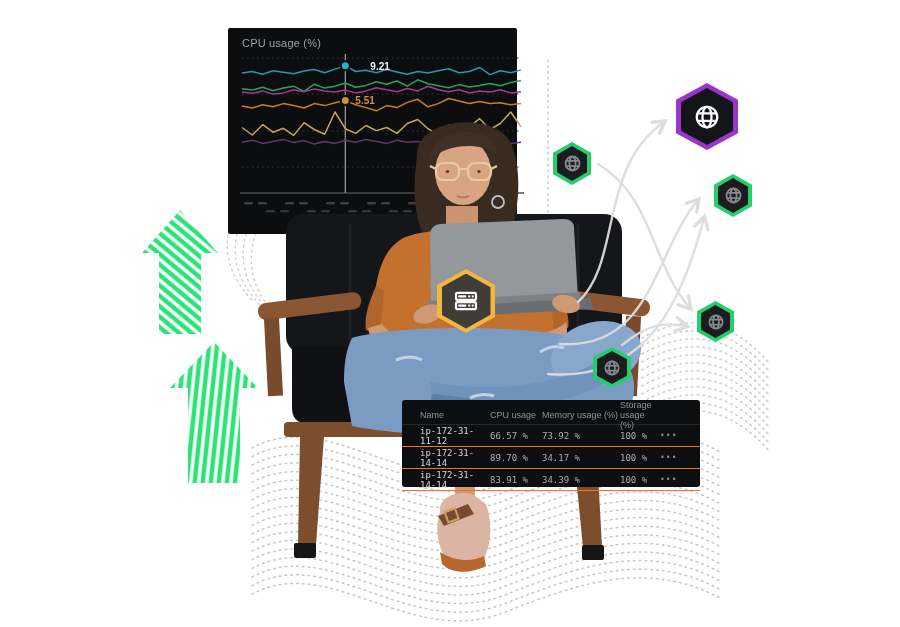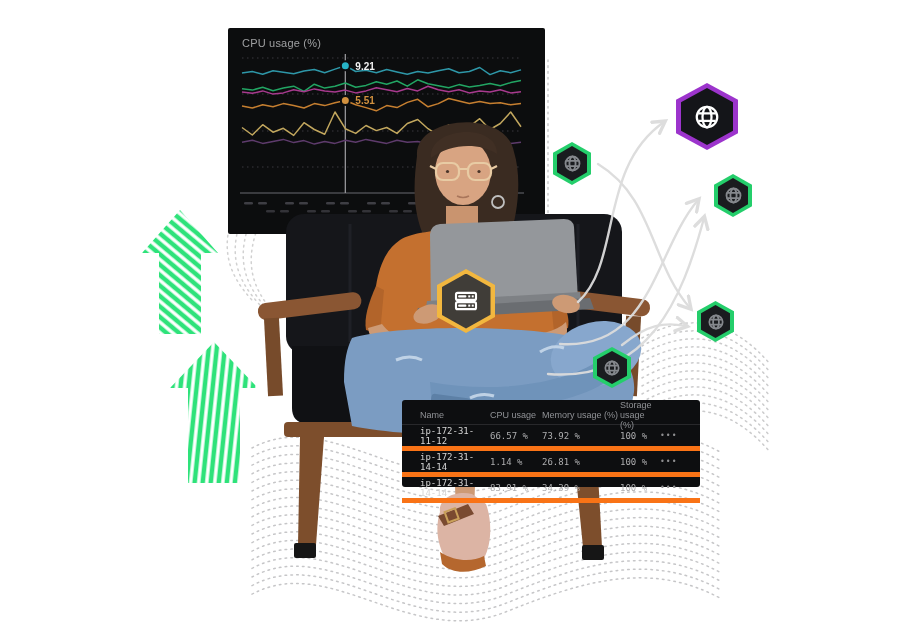--- a/index.html
+++ b/index.html
@@ -1,39 +1,39 @@
 <!DOCTYPE html>
 <html><head>
 <meta charset="utf-8">
 <style>
   html,body{margin:0;padding:0;background:#fff;}
   .stage{position:relative;width:900px;height:627px;background:#fff;overflow:hidden;
          font-family:"Liberation Sans",sans-serif;}
   .layer{position:absolute;inset:0;width:900px;height:627px;}
 
   
-  .cpu-panel{position:absolute;left:228px;top:28px;width:317px;height:206px;
+  .cpu-panel{position:absolute;left:228px;top:28px;width:289px;height:206px;
              background:#0C0D0E;border-radius:2px;z-index:3;}
   .cpu-title{position:absolute;left:14px;top:9px;font-size:11px;letter-spacing:.2px;color:#9FA0A2;}
   .cpu-chart{position:absolute;left:0;top:0;}
   .xh-label{position:absolute;transform:translateY(-50%);font-size:10px;font-weight:bold;}
-  .xh-label.teal{color:#F2F2F2;}
+  .xh-label.teal{color:#F2F2F2;margin-left:15px;}
   .xh-label.amber{color:#D2913F;}
 
   
   .hex{position:absolute;display:flex;align-items:center;justify-content:center;
        clip-path:polygon(50% 0,100% 25%,100% 75%,50% 100%,0 75%,0 25%);z-index:7;}
   .hex-inner{display:flex;align-items:center;justify-content:center;
        clip-path:polygon(50% 0,100% 25%,100% 75%,50% 100%,0 75%,0 25%);}
 
   
   .srv-table{position:absolute;left:402px;top:400px;width:298px;height:87px;background:#0D0E10;
              border-radius:3px;z-index:6;color:#ADADAF;}
   .srv-row{display:grid;grid-template-columns:12px 70px 52px 78px 40px auto;align-items:center;
-           height:21px;padding:0 6px;border-bottom:5px solid #f97316;
+           height:21px;padding:0 6px;border-bottom:1px solid #f97316;
            font-family:"DejaVu Sans Mono",monospace;font-size:9px;}
   .srv-row.head{height:24px;border-bottom:1px solid #28282B;
            font-family:"Liberation Sans",sans-serif;color:#909296;}
   .srv-name{color:#D6D6D6;}
   .dot{width:5px;height:5px;border-radius:50%;background:#2BD47D;}
   .acts{color:#8E8E90;font-size:8px;letter-spacing:1px;text-align:left;cursor:pointer;}
 
   .z1{z-index:1}.z2{z-index:2}.z4{z-index:4}.z5{z-index:5}
 </style>
 </head>
@@ -306,22 +306,22 @@
       <span><span class="dot"></span></span>
       <span class="srv-name">ip-172-31-11-12</span>
       <span>66.57 %</span>
       <span>73.92 %</span>
       <span>100 %</span>
       <span class="acts">•••</span>
     </div>
     <div class="srv-row">
       <span><span class="dot"></span></span>
       <span class="srv-name">ip-172-31-14-14</span>
-      <span>1.14 %</span>
-      <span>26.81 %</span>
+      <span>89.70 %</span>
+      <span>34.17 %</span>
       <span>100 %</span>
       <span class="acts">•••</span>
     </div>
     <div class="srv-row">
       <span><span class="dot"></span></span>
       <span class="srv-name">ip-172-31-14-14</span>
       <span>83.91 %</span>
       <span>34.39 %</span>
       <span>100 %</span>
       <span class="acts">•••</span>

